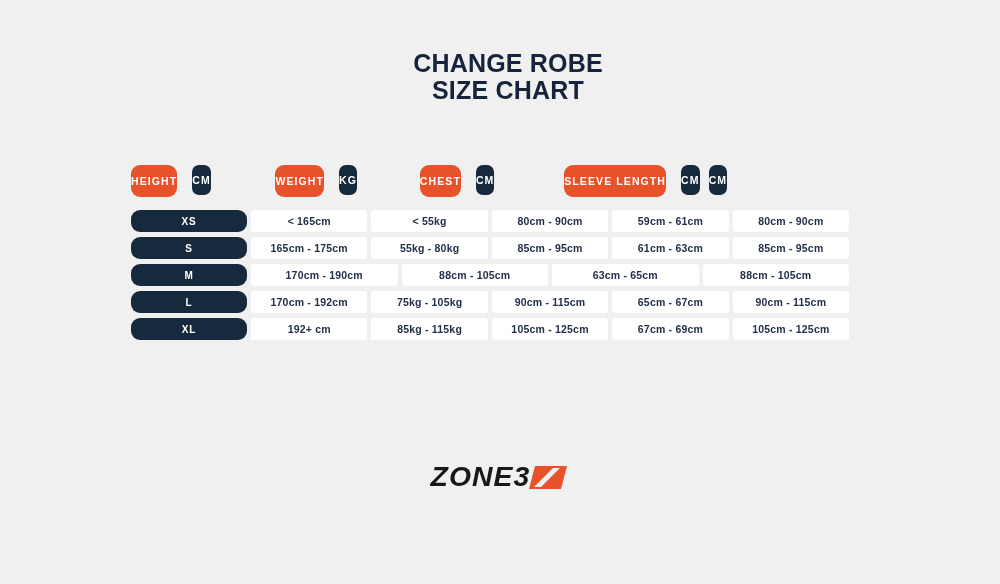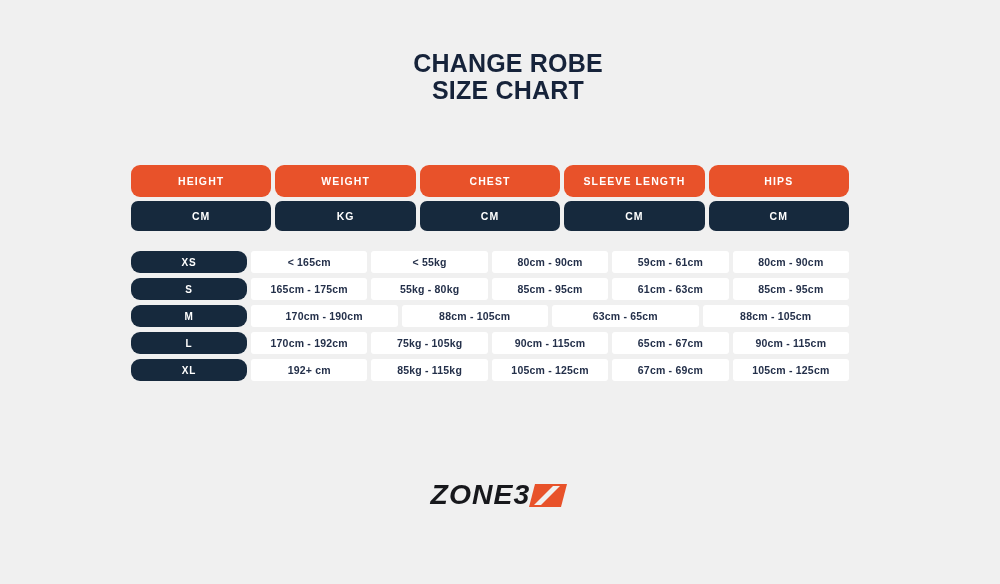--- a/index.html
+++ b/index.html
@@ -57,22 +57,21 @@
     min-height: 66px;
   }
   .head-cols {
     flex: 1 1 auto;
     display: flex;
     gap: 4px;
   }
   .head-col {
     flex: 1 1 0;
     display: flex;
-    flex-direction: column;
-    gap: 4px;
+    gap: 15px;
   }
   .head-top {
     background: #e8522a;
     border-radius: 9px;
     color: #ffffff;
     font-size: 10.5px;
     font-weight: bold;
     letter-spacing: 1.1px;
     height: 32px;
     display: flex;
@@ -87,21 +86,21 @@
     font-size: 10.5px;
     font-weight: bold;
     letter-spacing: 1.1px;
     height: 30px;
     display: flex;
     align-items: center;
     justify-content: center;
   }
 
   .chart-body {
-    margin-top: 20px;
+    margin-top: 13px;
     display: flex;
     flex-direction: column;
     gap: 5px;
   }
   .row {
     display: flex;
     gap: 4px;
     align-items: stretch;
   }
   .row-label {
@@ -135,21 +134,21 @@
     display: flex;
     align-items: center;
     justify-content: center;
     white-space: nowrap;
   }
 
   
   .logo {
     position: absolute;
     left: 0;
-    top: 480px;
+    top: 462px;
     width: 1000px;
     display: flex;
     align-items: center;
     justify-content: center;
   }
   .logo-word {
     font-family: "Liberation Sans", sans-serif;
     font-size: 27px;
     font-weight: bold;
     font-style: italic;
@@ -189,21 +188,20 @@
         <div class="head-top">CHEST</div>
         <div class="head-sub">CM</div>
       </div>
 
       <div class="head-col">
         <div class="head-top">SLEEVE LENGTH</div>
         <div class="head-sub">CM</div>
       </div>
 
       <div class="head-col">
-        <div class="head-top">HIPS</div>
         <div class="head-sub">CM</div>
       </div>
 
     </div>
   </div>
 
   <div class="chart-body">
 
     <div class="row">
       <div class="row-label">XS</div>

